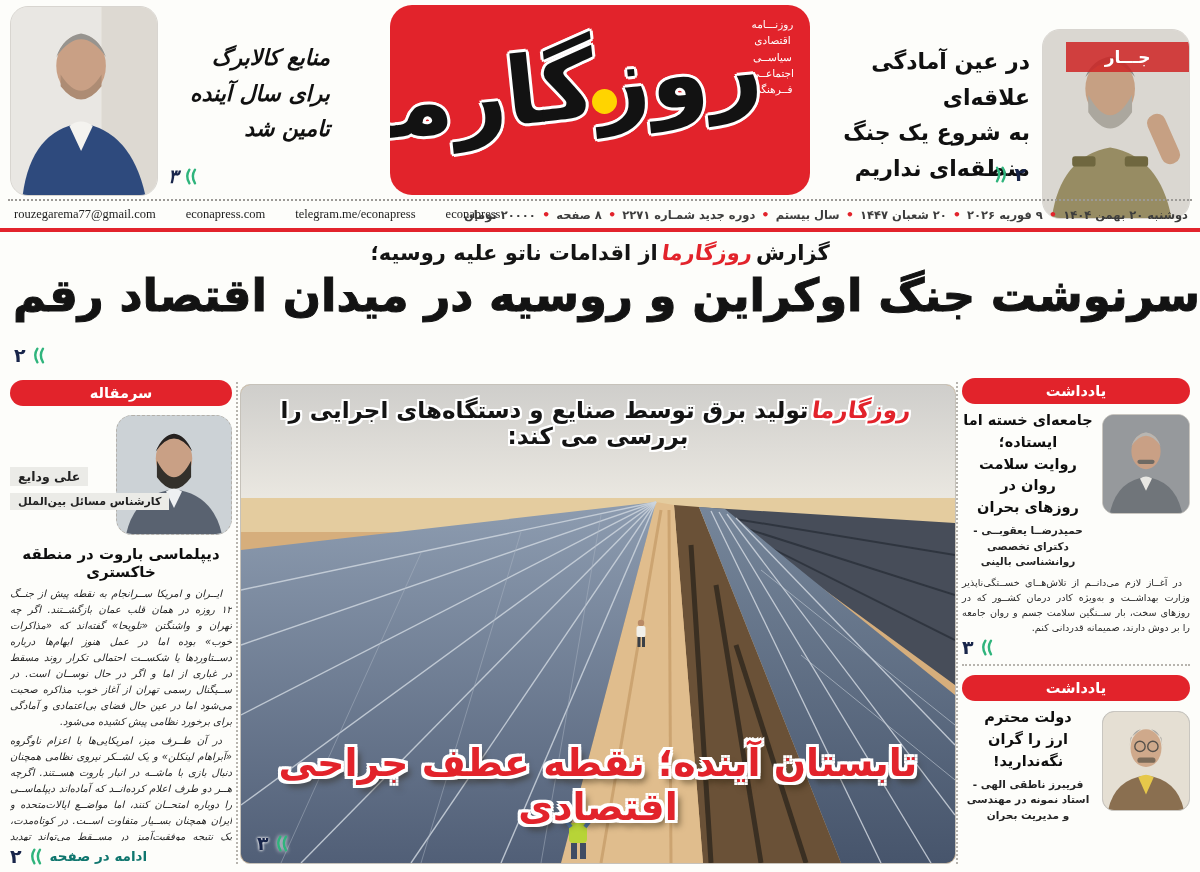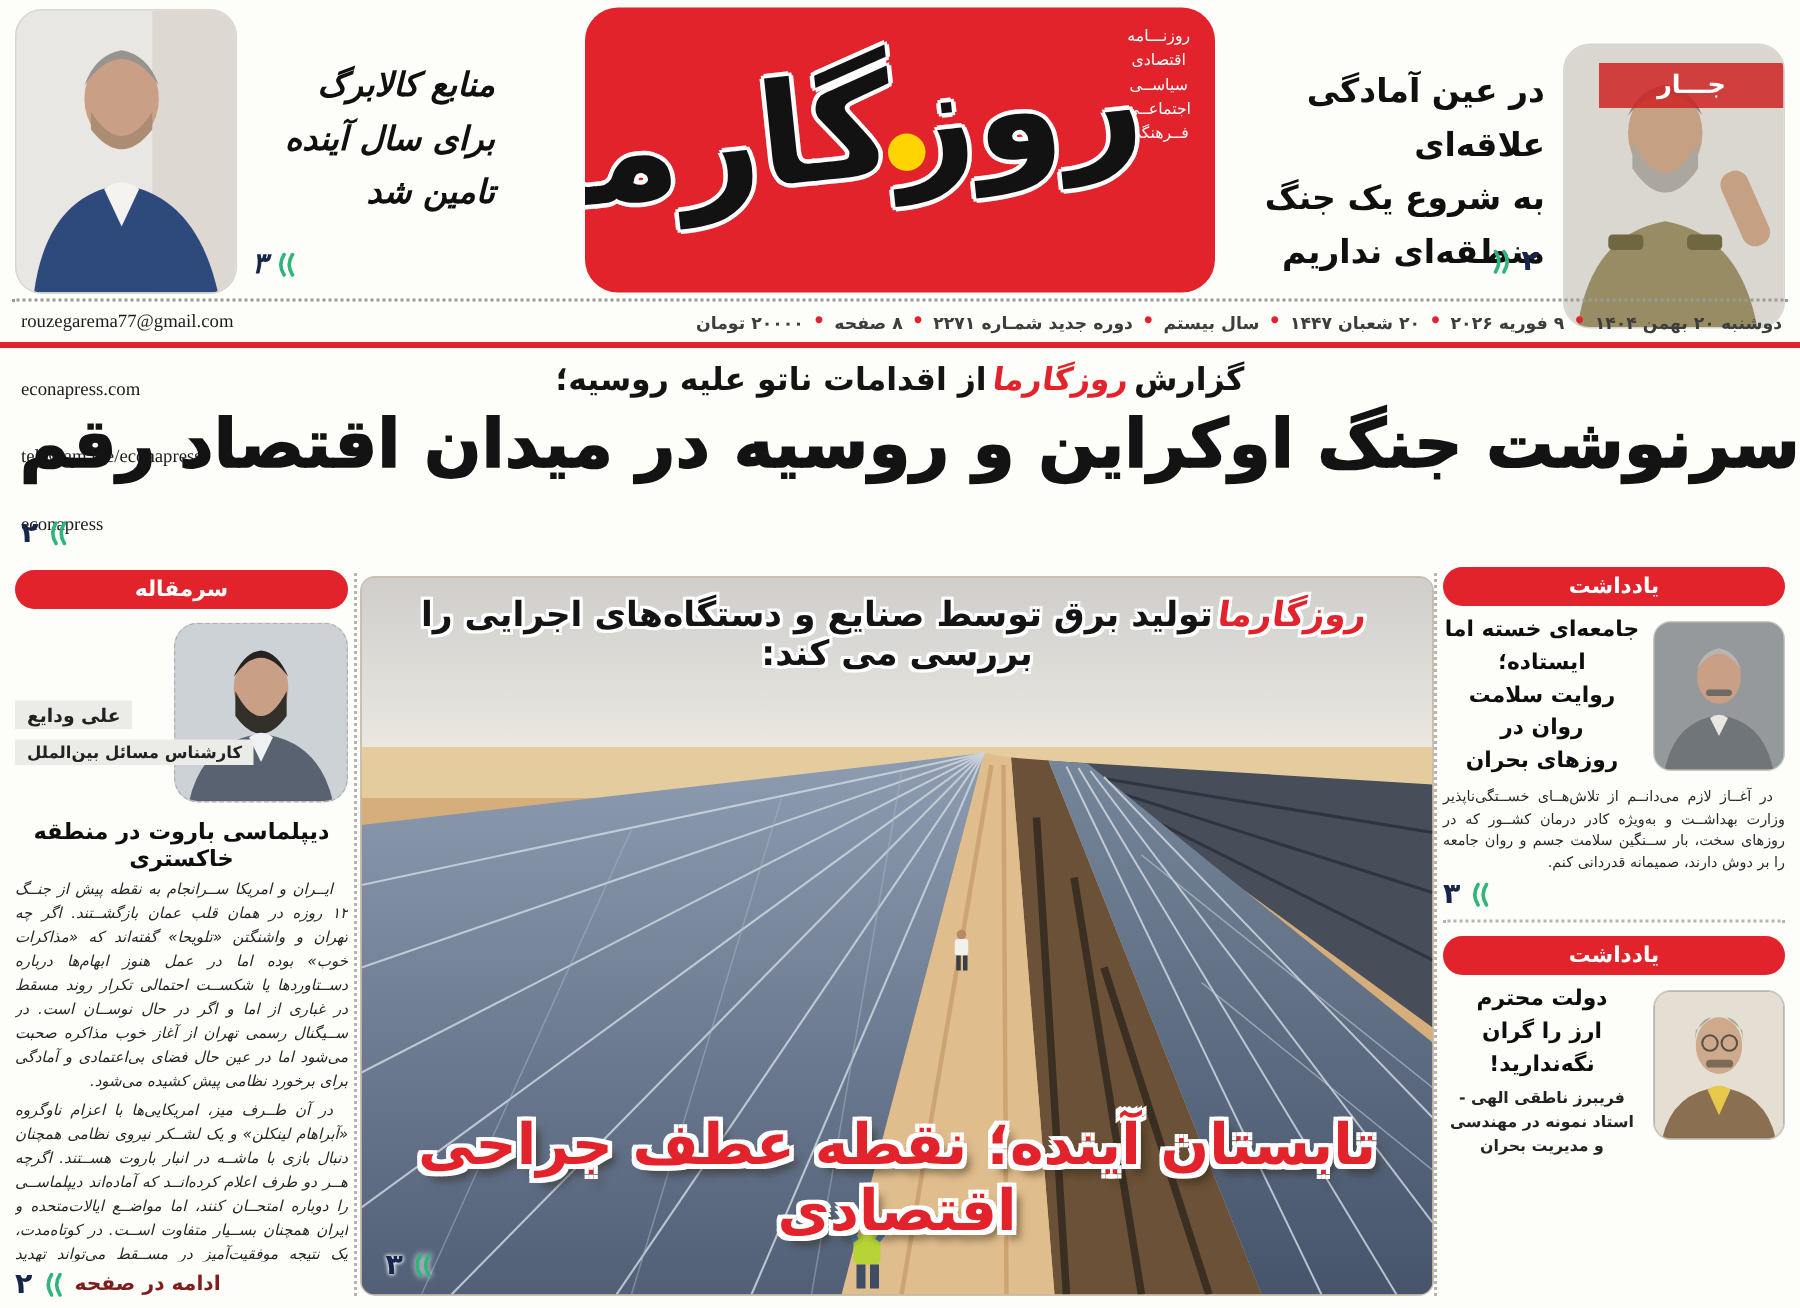--- a/index.html
+++ b/index.html
@@ -34,21 +34,21 @@
   #masthead{position:absolute;left:390px;top:5px;width:420px;height:190px;background:var(--red);border-radius:22px;overflow:hidden;}
   #logo-text{position:absolute;left:0;right:48px;top:34px;text-align:center;direction:rtl;
     font-size:94px;font-weight:bold;color:#121212;line-height:1;transform:rotate(-6deg);
     text-shadow:-2px -2px 0 #fff,2px -2px 0 #fff,-2px 2px 0 #fff,2px 2px 0 #fff,0 -3px 0 #fff,0 3px 0 #fff,-3px 0 0 #fff,3px 0 0 #fff;}
   #logo-dot{position:absolute;left:202px;top:84px;width:25px;height:25px;border-radius:50%;background:#ffd400;}
   #masthead-tagline{position:absolute;top:12px;right:16px;direction:rtl;text-align:center;color:#fff;font-size:10.5px;line-height:1.55;font-family:Liberation Serif, serif;}
   .tag-line{display:block;letter-spacing:1.5px;}
   
   #dotline-top{position:absolute;top:199px;left:8px;right:8px;border-top:2px dotted #9c9a96;}
   #contacts{position:absolute;left:14px;top:207px;display:flex;gap:30px;direction:ltr;
-    font-family:"Liberation Serif",serif;font-size:12.5px;color:#1c1c1c;flex-direction:column;}
+    font-family:"Liberation Serif",serif;font-size:12.5px;color:#1c1c1c;}
   #dateline{position:absolute;right:12px;top:207px;display:flex;gap:6px;align-items:center;direction:rtl;
     font-size:11.5px;font-weight:bold;color:#3d3d3d;}
   #dateline .lsep{color:var(--red);font-size:13px;}
   #redrule{position:absolute;top:228px;left:0;width:1200px;height:4px;background:var(--red);}
   
   #kicker{position:absolute;top:241px;left:0;width:100%;text-align:center;direction:rtl;
     font-size:21px;font-weight:bold;color:#141414;}
   #kicker .brand, #topcap .brand{color:var(--red);display:inline-block;transform:skewX(-8deg);margin:0 4px;}
   #lead-hl{position:absolute;top:269px;left:0;width:100%;margin:0;text-align:center;direction:rtl;white-space:nowrap;
     font-size:45px;font-weight:bold;color:#131313;letter-spacing:-1px;-webkit-text-stroke:1px #131313;}
@@ -64,21 +64,21 @@
   #author-photo{position:absolute;right:0;top:2px;width:114px;height:118px;border-radius:16px;
     border:1px dashed #b3b0aa;overflow:hidden;background:#ccd2d6;}
   #author-photo svg{width:100%;height:100%;display:block;}
   .a-label{position:absolute;left:0;background:#ebebe7;padding:2px 8px;color:#222;white-space:nowrap;}
   #a-name{top:54px;font-weight:bold;font-size:12.5px;}
   #a-title{top:80px;font-weight:bold;font-size:11px;}
   #ed-hl{margin:8px 0 5px;text-align:center;font-size:15px;font-weight:bold;color:#0e0e0e;}
   .edbody{margin:0 0 3px;font-size:10px;line-height:1.6;text-align:justify;color:#262626;text-indent:10px;font-style:italic;}
   #continued{position:absolute;bottom:0;left:0;right:0;height:24px;background:#fdfdfa;
     display:flex;align-items:center;gap:6px;justify-content:flex-end;direction:rtl;padding-top:3px;}
-  #continued .lbl{font-weight:bold;font-size:13.5px;color:#7f1d1d;}
+  #continued .lbl{font-weight:bold;font-size:13.5px;color:#0f766e;}
   
   #centerphoto{position:absolute;left:240px;top:384px;width:714px;height:478px;border-radius:10px;
     overflow:hidden;border:1px solid #c6c2ba;background:#d6ae7c;}
   #solar-svg{position:absolute;inset:0;width:100%;height:100%;}
   #topcap{position:absolute;top:12px;left:0;right:0;text-align:center;direction:rtl;
     font-size:23px;font-weight:bold;color:#141414;
     text-shadow:-2px -2px 0 #fff,2px -2px 0 #fff,-2px 2px 0 #fff,2px 2px 0 #fff,0 -2px 0 #fff,0 2px 0 #fff,-2px 0 0 #fff,2px 0 0 #fff;}
   #bottomcap{position:absolute;bottom:34px;left:0;right:0;text-align:center;direction:rtl;
     font-size:38px;font-weight:bold;color:var(--red);
     text-shadow:-3px -3px 0 #fff,3px -3px 0 #fff,-3px 3px 0 #fff,3px 3px 0 #fff,0 -3px 0 #fff,0 3px 0 #fff,-3px 0 0 #fff,3px 0 0 #fff,5px 6px 6px rgba(40,30,10,.55);}
@@ -338,20 +338,21 @@
             <rect x="40" y="52" width="20" height="5" rx="2.5" fill="#6e6a64"></rect>
             <path d="M8 114 Q16 76 50 72 Q84 76 92 114 Z" fill="#70757a"></path>
             <path d="M43 74 L50 88 L57 74 Q50 69 43 74 Z" fill="#e8e7e3"></path>
           </svg>
         </div>
         <div class="note-hl">
             <span class="hl-line">جامعه‌ای خسته اما ایستاده؛</span>
             <span class="hl-line">روایت سلامت روان در</span>
             <span class="hl-line">روزهای بحران</span>
           </div>
+        <div class="note-by">حمیدرضــا یعقوبــی - دکترای تخصصی روانشناسی بالینی</div>
       </div>
       <p class="notebody">در آغــاز لازم می‌دانــم از تلاش‌هــای خســتگی‌ناپذیر وزارت بهداشــت و به‌ویژه کادر درمان کشــور که در روزهای سخت، بار ســنگین سلامت جسم و روان جامعه را بر دوش دارند، صمیمانه قدردانی کنم.</p>
       <div class="note-ref">
         <svg class="qicon" viewBox="0 0 20 20">
           <path d="M8 1.5 Q2.5 10 8 18.5"></path>
             <path d="M15 1.5 Q9.5 10 15 18.5"></path>
         </svg>
         <span class="pnum">۳</span>
       </div>
     </section>

